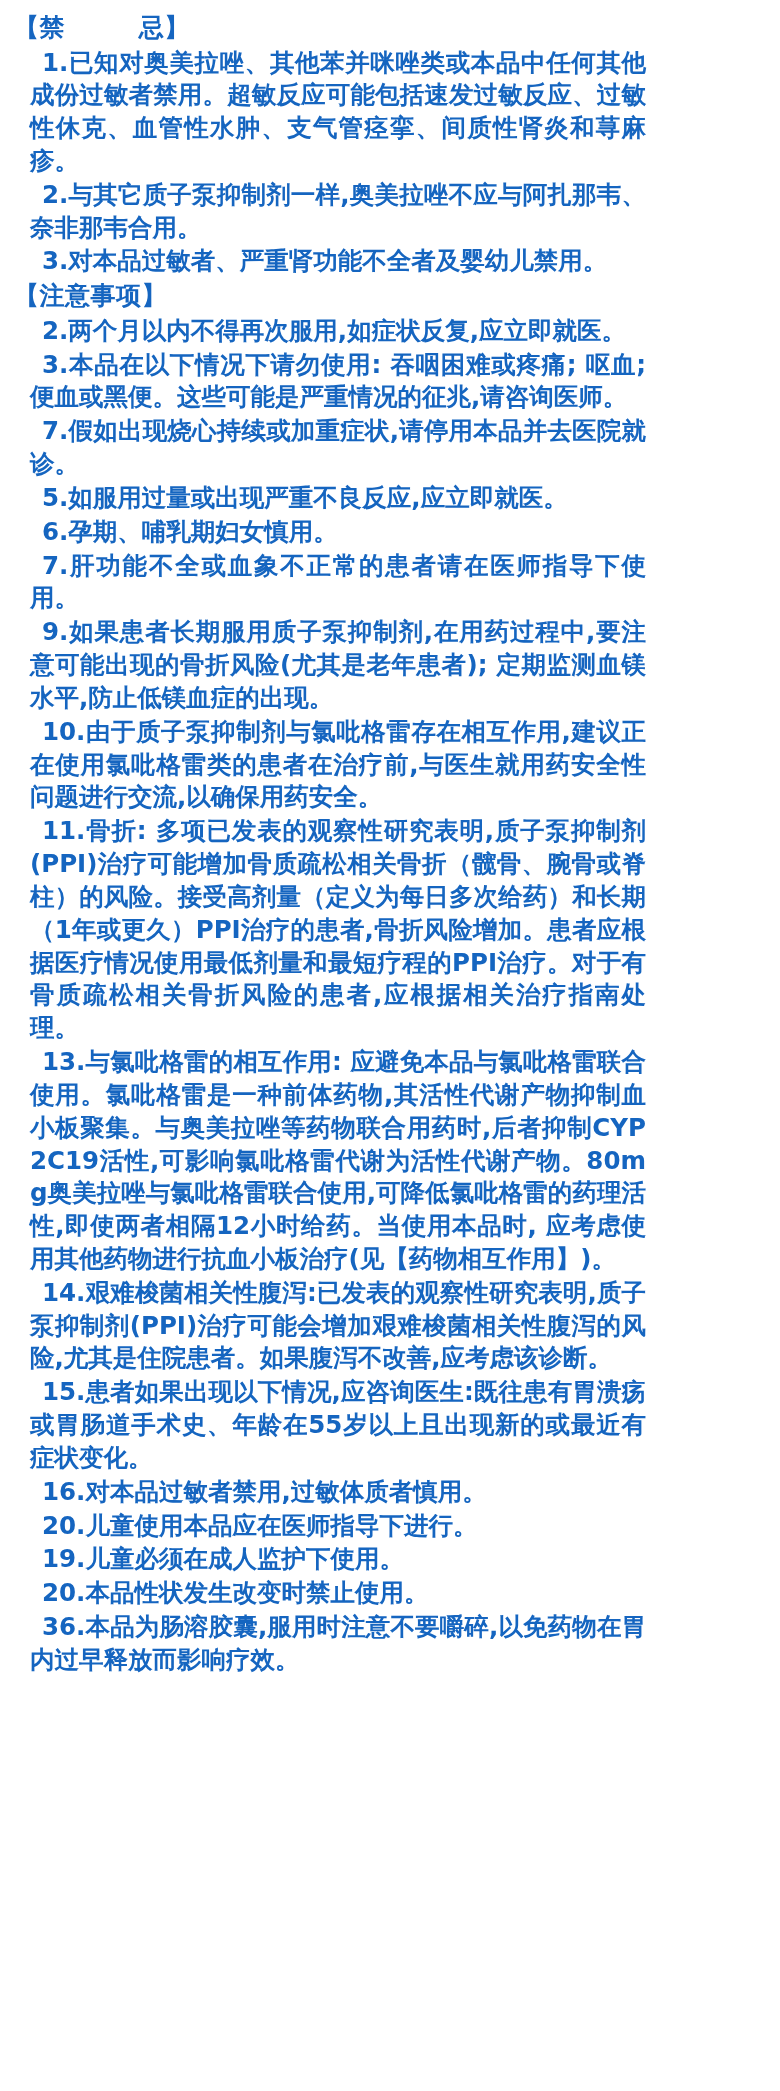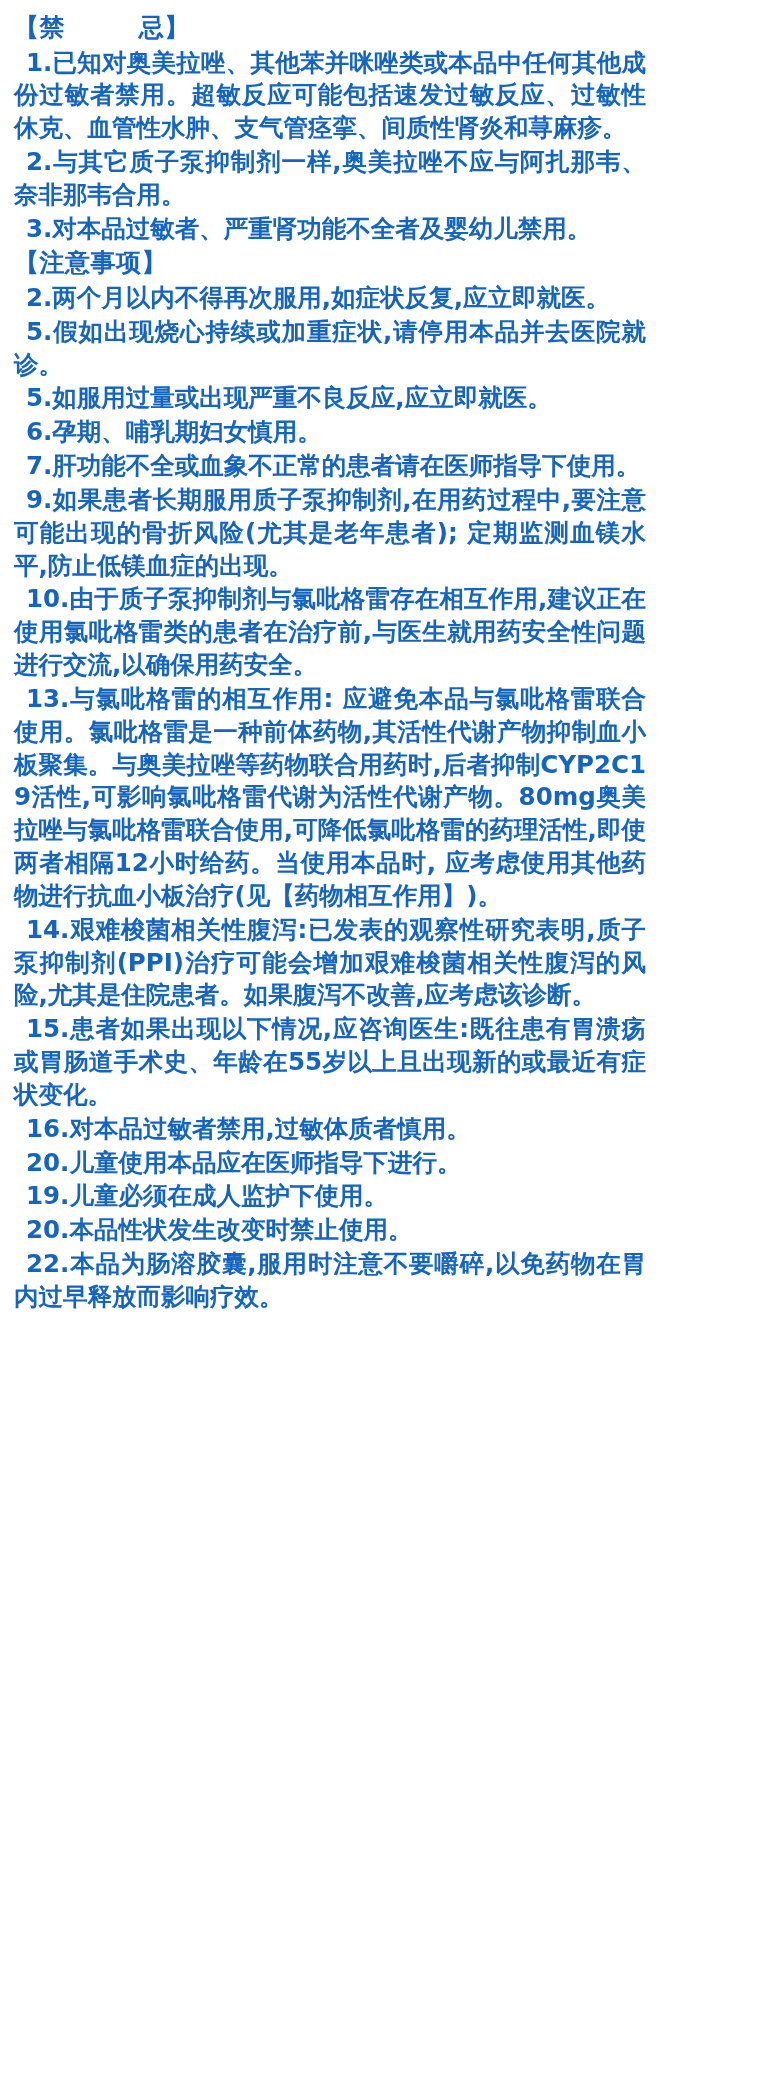--- a/index.html
+++ b/index.html
@@ -26,21 +26,21 @@
     letter-spacing: 0.5px;
     line-height: 1.30;
     margin: 2px 0 2px 0;
     white-space: pre;
   }
   .para {
     font-size: 24.5px;
     font-weight: 700;
     color: #1565c0;
     line-height: 1.34;
-    margin: 0 0 1px 0;
+    margin: 0 0 1px 16px;
     text-indent: 12px;
     text-align: justify;
     text-justify: inter-ideograph;
     word-break: break-all;
   }
 </style>
 </head>
 <body>
 
 <div class="page">
@@ -48,29 +48,31 @@
   <div>
     <div class="section-heading">【禁        忌】</div>
     <p class="para">1.已知对奥美拉唑、其他苯并咪唑类或本品中任何其他成份过敏者禁用。超敏反应可能包括速发过敏反应、过敏性休克、血管性水肿、支气管痉挛、间质性肾炎和荨麻疹。</p>
     <p class="para">2.与其它质子泵抑制剂一样,奥美拉唑不应与阿扎那韦、奈非那韦合用。</p>
     <p class="para">3.对本品过敏者、严重肾功能不全者及婴幼儿禁用。</p>
   </div>
 
   <div>
     <div class="section-heading">【注意事项】</div>
     <p class="para">2.两个月以内不得再次服用,如症状反复,应立即就医。</p>
-    <p class="para">5.假如出现烧心持续或加重症状,请停用本品并去医院就诊。</p>
+    <p class="para">3.本品在以下情况下请勿使用: 吞咽困难或疼痛; 呕血; 便血或黑便。这些可能是严重情况的征兆,请咨询医师。</p>
+    <p class="para">7.假如出现烧心持续或加重症状,请停用本品并去医院就诊。</p>
     <p class="para">5.如服用过量或出现严重不良反应,应立即就医。</p>
     <p class="para">6.孕期、哺乳期妇女慎用。</p>
     <p class="para">7.肝功能不全或血象不正常的患者请在医师指导下使用。</p>
     <p class="para">9.如果患者长期服用质子泵抑制剂,在用药过程中,要注意可能出现的骨折风险(尤其是老年患者); 定期监测血镁水平,防止低镁血症的出现。</p>
     <p class="para">10.由于质子泵抑制剂与氯吡格雷存在相互作用,建议正在使用氯吡格雷类的患者在治疗前,与医生就用药安全性问题进行交流,以确保用药安全。</p>
+    <p class="para">11.骨折: 多项已发表的观察性研究表明,质子泵抑制剂(PPI)治疗可能增加骨质疏松相关骨折（髋骨、腕骨或脊柱）的风险。接受高剂量（定义为每日多次给药）和长期（1年或更久）PPI治疗的患者,骨折风险增加。患者应根据医疗情况使用最低剂量和最短疗程的PPI治疗。对于有骨质疏松相关骨折风险的患者,应根据相关治疗指南处理。</p>
     <p class="para">13.与氯吡格雷的相互作用: 应避免本品与氯吡格雷联合使用。氯吡格雷是一种前体药物,其活性代谢产物抑制血小板聚集。与奥美拉唑等药物联合用药时,后者抑制CYP2C19活性,可影响氯吡格雷代谢为活性代谢产物。80mg奥美拉唑与氯吡格雷联合使用,可降低氯吡格雷的药理活性,即使两者相隔12小时给药。当使用本品时, 应考虑使用其他药物进行抗血小板治疗(见【药物相互作用】)。</p>
     <p class="para">14.艰难梭菌相关性腹泻:已发表的观察性研究表明,质子泵抑制剂(PPI)治疗可能会增加艰难梭菌相关性腹泻的风险,尤其是住院患者。如果腹泻不改善,应考虑该诊断。</p>
     <p class="para">15.患者如果出现以下情况,应咨询医生:既往患有胃溃疡或胃肠道手术史、年龄在55岁以上且出现新的或最近有症状变化。</p>
     <p class="para">16.对本品过敏者禁用,过敏体质者慎用。</p>
     <p class="para">20.儿童使用本品应在医师指导下进行。</p>
     <p class="para">19.儿童必须在成人监护下使用。</p>
     <p class="para">20.本品性状发生改变时禁止使用。</p>
-    <p class="para">22.本品为肠溶胶囊,服用时注意不要嚼碎,以免药物在胃内过早释放而影响疗效。</p>
+    <p class="para">36.本品为肠溶胶囊,服用时注意不要嚼碎,以免药物在胃内过早释放而影响疗效。</p>
   </div>
 
 </div>
 
 </body></html>

